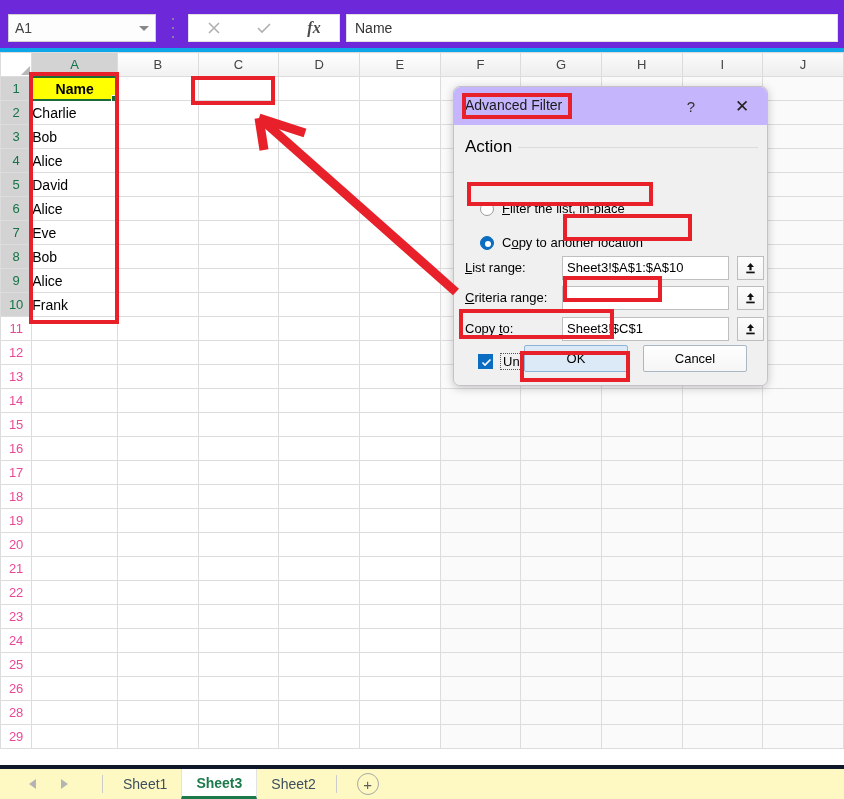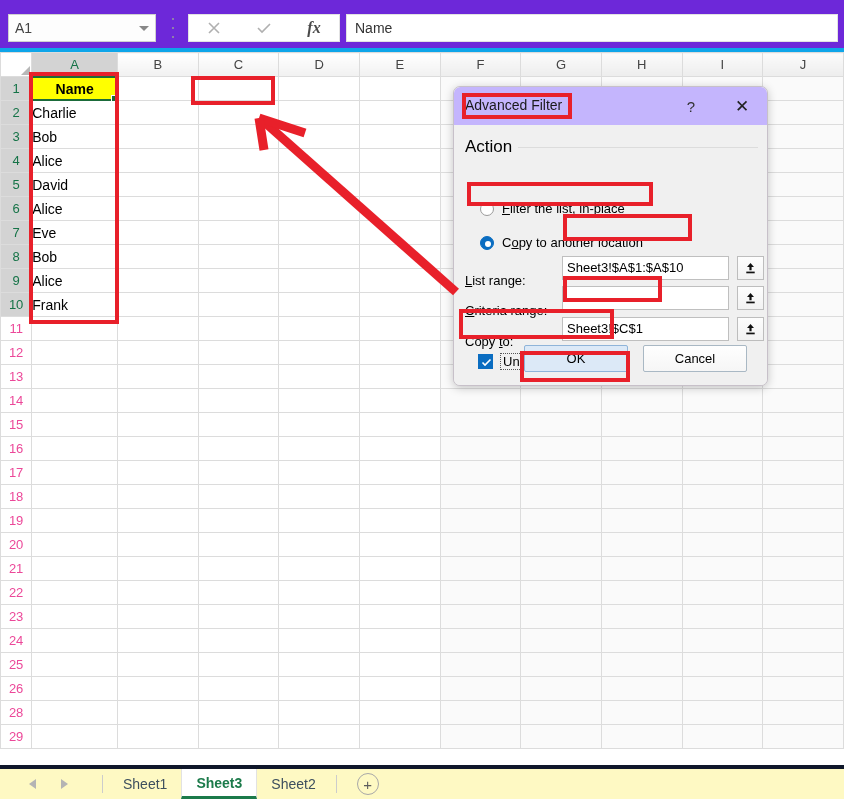--- a/index.html
+++ b/index.html
@@ -318,21 +318,20 @@
     border-radius: 50%;
     background: #ffffff;
   }
   .field-row { position: absolute; left: 11px; }
   .field-row .lbl {
     position: absolute;
     left: 0; top: 4px;
     font-size: 13px;
     color: #000000;
     white-space: nowrap;
-    margin-top: 13px;
   }
   .field-row .inp {
     position: absolute;
     left: 97px; top: 0;
     width: 167px; height: 24px;
     border: 1px solid #bfbfbf;
     background: #ffffff;
     font-size: 13px;
     color: #000000;
     padding: 0 0 0 4px;

